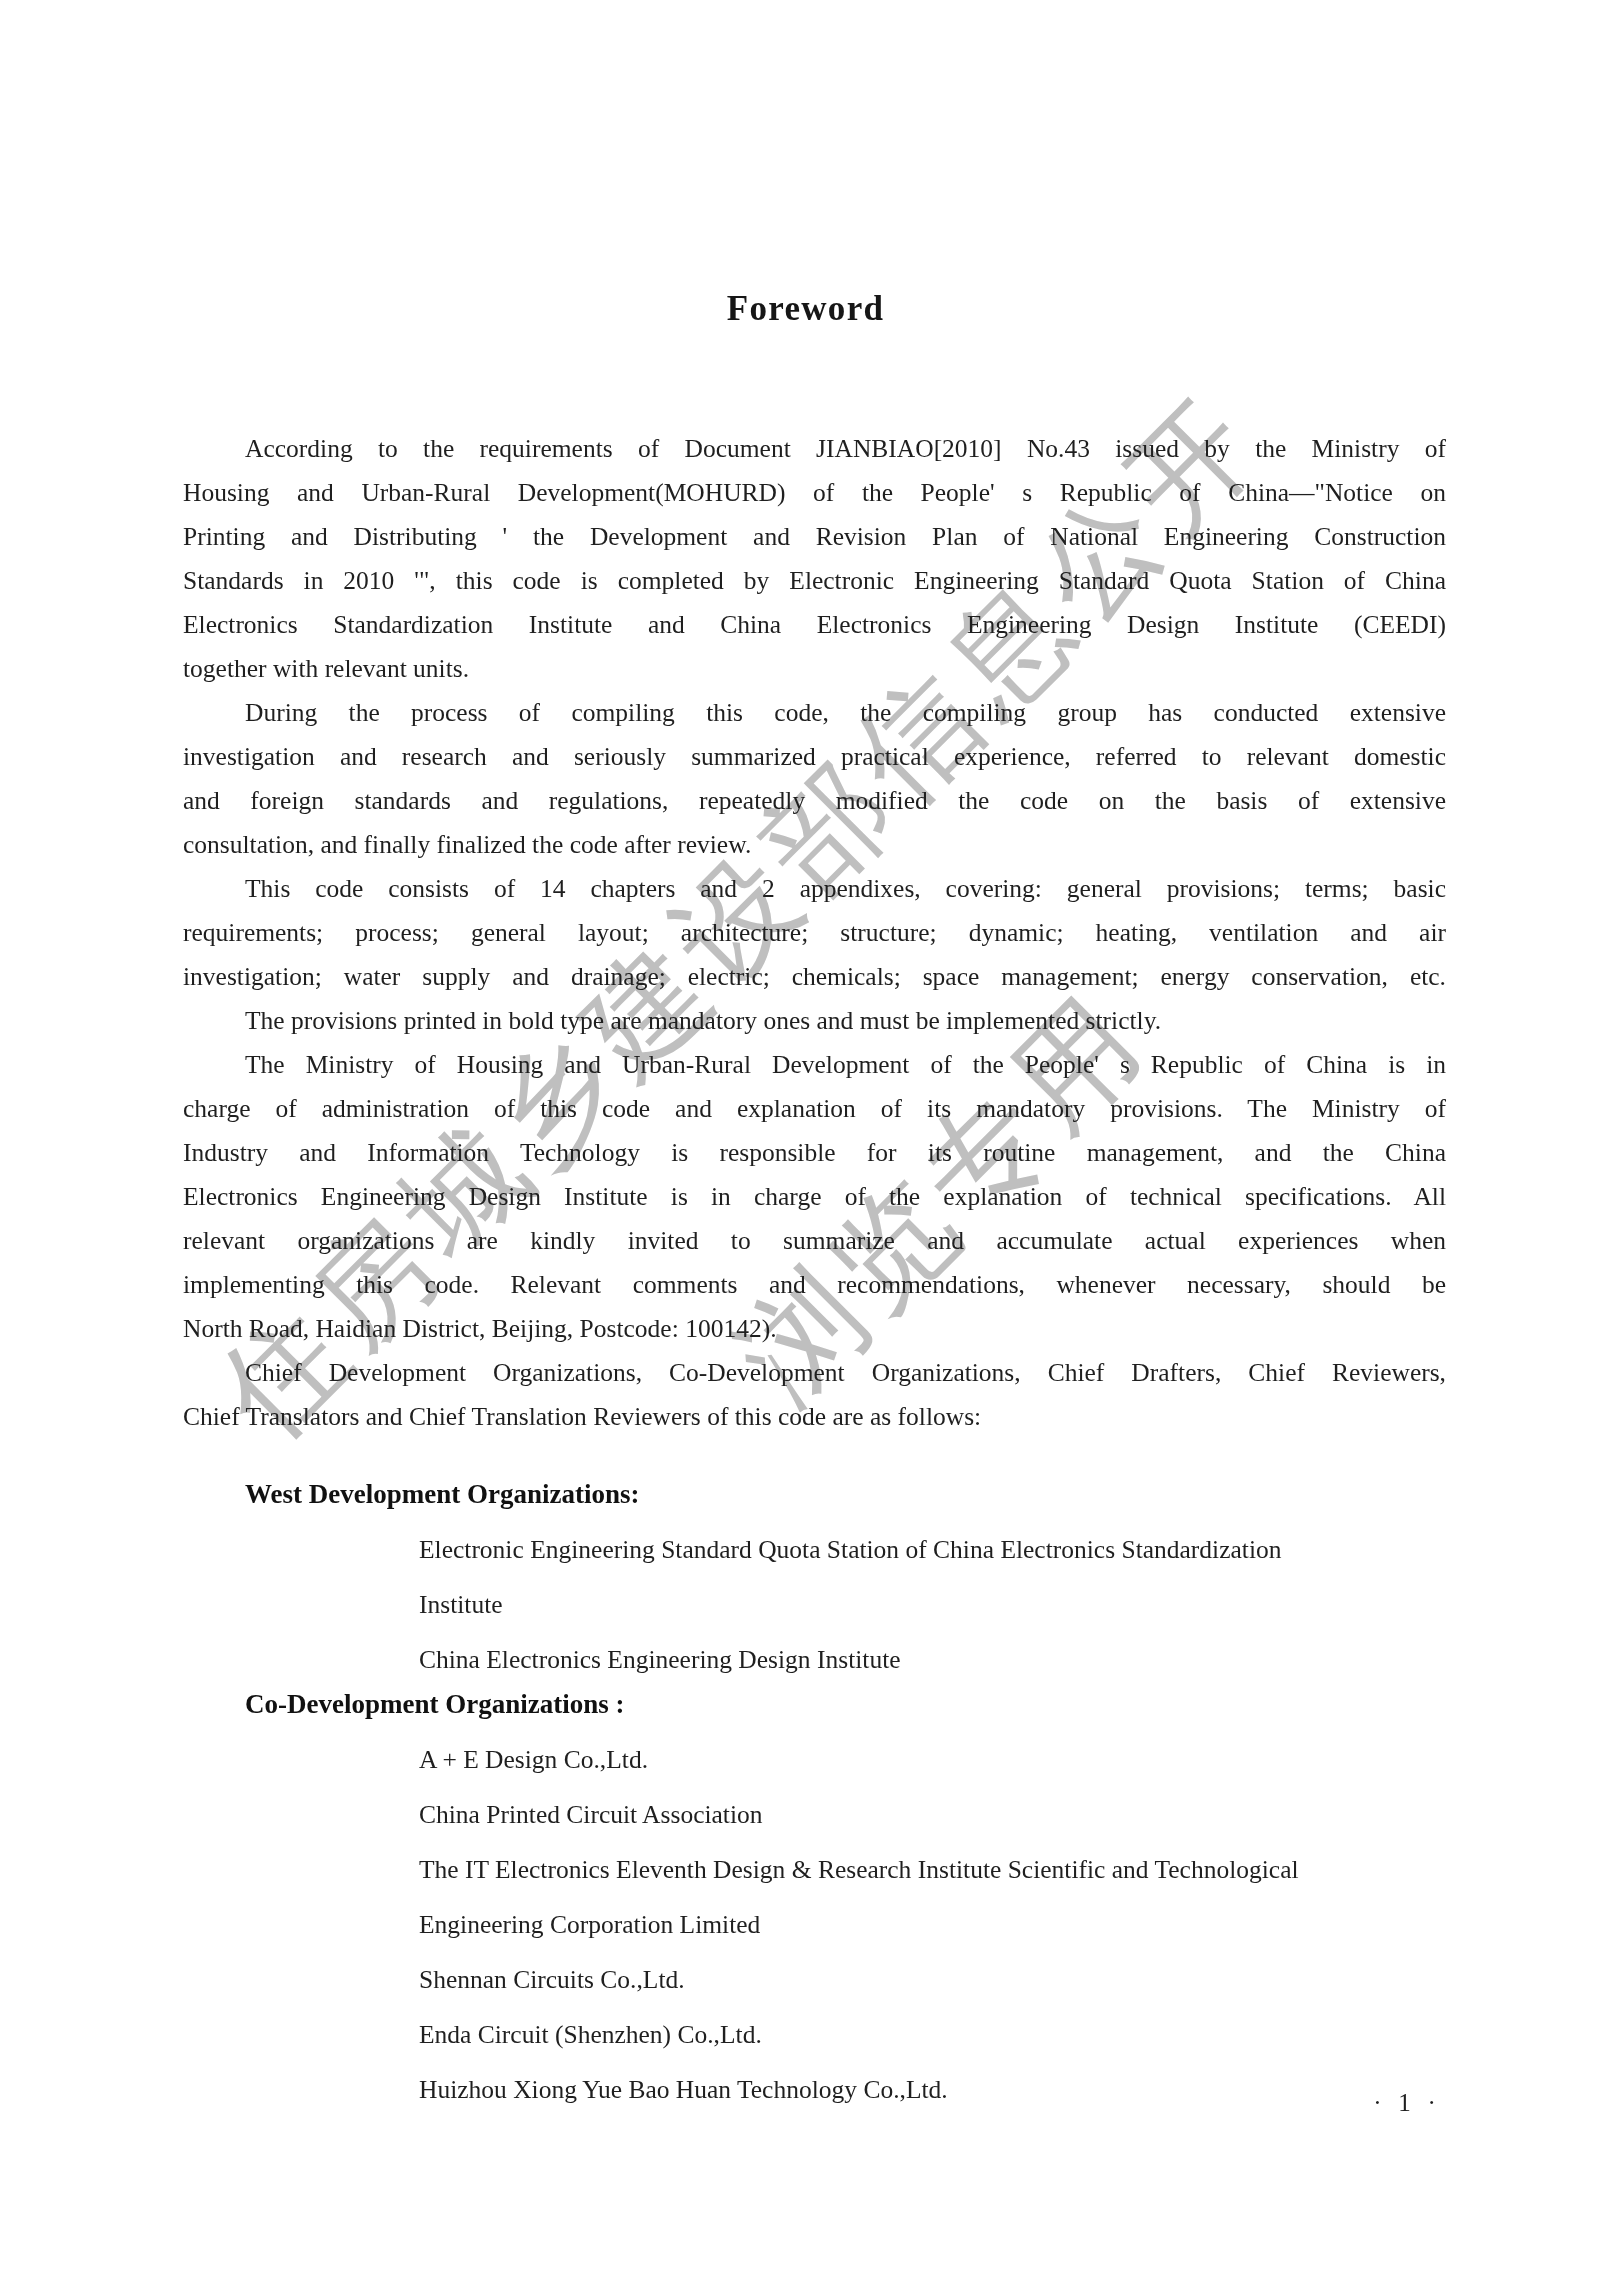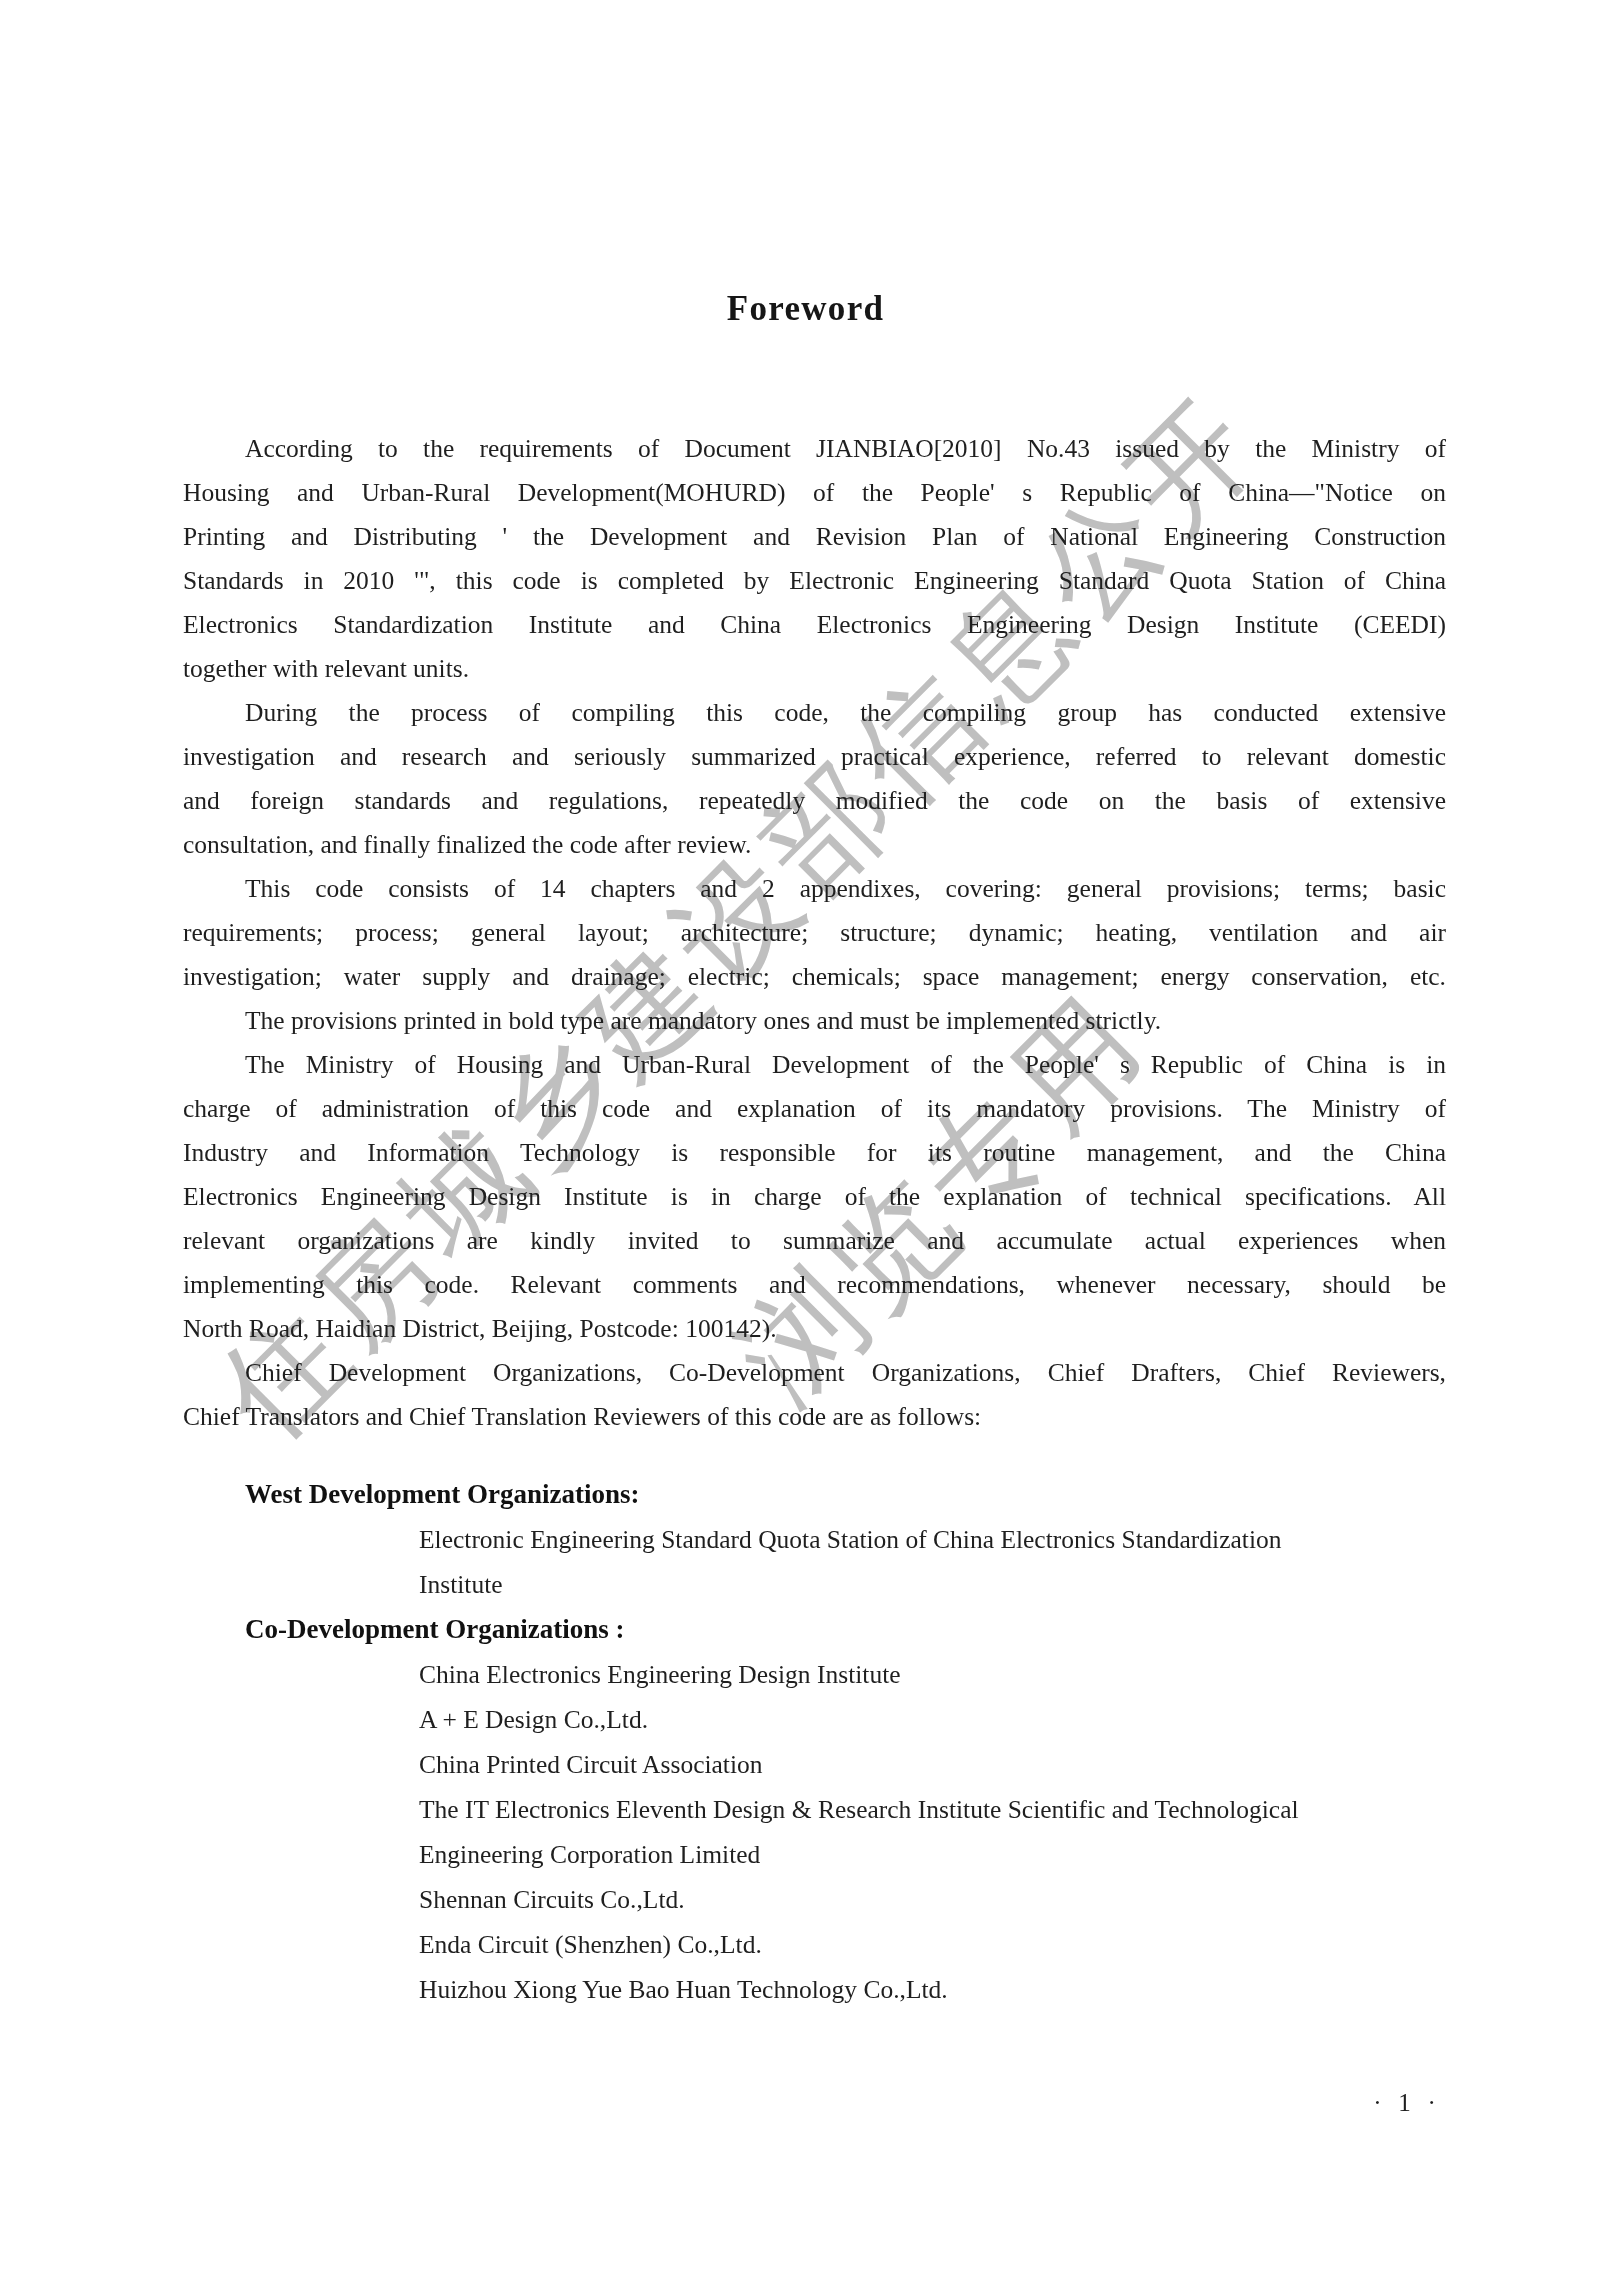--- a/index.html
+++ b/index.html
@@ -68,21 +68,21 @@
   }
   .ind { text-indent: 62px; }
   .spacer { height: 33px; }
   .block2 .ln { line-height: 45px; height: 45px; }
   .sec-head {
     font-weight: 700;
     text-indent: 62px;
     font-size: 27px;
     color: #111111;
   }
-  .item { padding-left: 236px; }
+  .item { padding-left: 236px; margin-top: 10px; }
   
   .page-num {
     position: absolute;
     z-index: 1;
     right: 182px;
     top: 2089px;
     font-size: 25px;
     letter-spacing: 5.2px;
     color: #1f1f1f;
   }
@@ -128,23 +128,23 @@
     <div class="ln j ind">Chief Development Organizations, Co-Development Organizations, Chief Drafters, Chief Reviewers,</div>
     <div class="ln">Chief Translators and Chief Translation Reviewers of this code are as follows:</div>
 
     <div class="spacer"></div>
 
     <div class="block2">
 
       <div class="ln sec-head">West Development Organizations:</div>
       <div class="ln item">Electronic Engineering Standard Quota Station of China Electronics Standardization</div>
       <div class="ln item">Institute</div>
+      <div class="ln item">China Electronics Engineering Design Institute</div>
+
       <div class="ln sec-head">Co-Development Organizations :</div>
-
-      <div class="ln item">China Electronics Engineering Design Institute</div>
       <div class="ln item">A + E Design Co.,Ltd.</div>
       <div class="ln item">China Printed Circuit Association</div>
       <div class="ln item">The IT Electronics Eleventh Design &amp; Research Institute Scientific and Technological</div>
       <div class="ln item">Engineering Corporation Limited</div>
       <div class="ln item">Shennan Circuits Co.,Ltd.</div>
       <div class="ln item">Enda Circuit (Shenzhen) Co.,Ltd.</div>
       <div class="ln item">Huizhou Xiong Yue Bao Huan Technology Co.,Ltd.</div>
     </div>
 
   </div>

